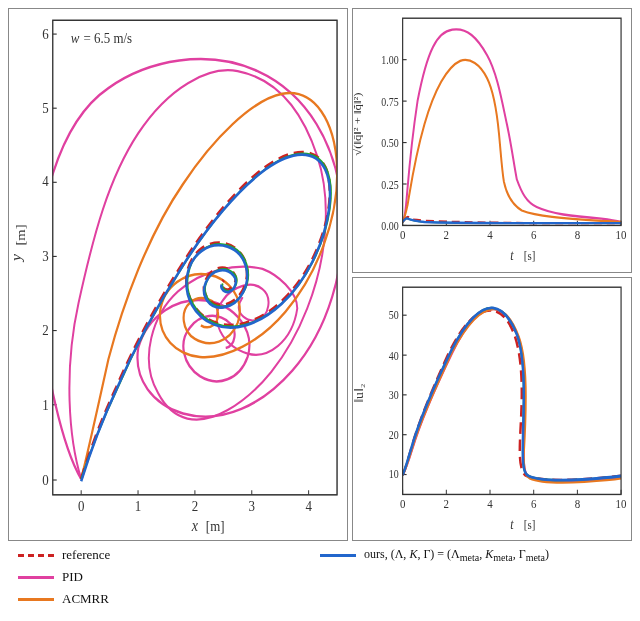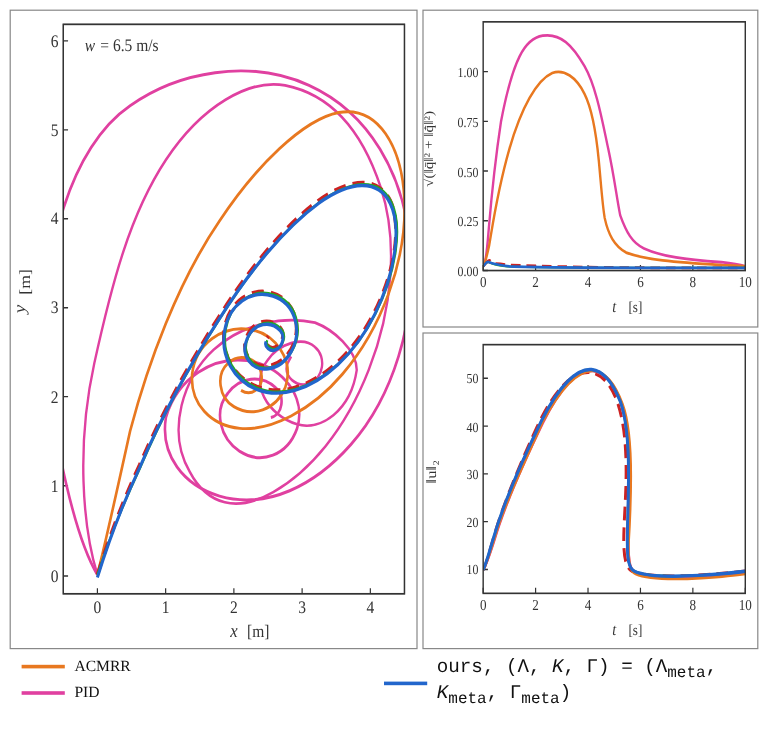--- a/index.html
+++ b/index.html
@@ -345,33 +345,37 @@
 
           <rect x="50" y="8" width="220" height="180" fill="none" stroke="#333" stroke-width="1.2"></rect>
         </svg>
       </div>
     </div>
   </div>
 
   <div class="legend-row">
     <div class="legend-col">
 
+      <div class="legend-item">
+        <div style="width:36px;height:3px;border-top:3px dashed #cc2222;flex-shrink:0;"></div>
+        <span class="legend-label">reference</span>
+      </div>
+
+      <div class="legend-item">
+        <div style="width:36px;height:3px;background:#e040a0;flex-shrink:0;"></div>
+        <span class="legend-label">PID</span>
+      </div>
 
       <div class="legend-item">
         <div style="width:36px;height:3px;background:#e87820;flex-shrink:0;"></div>
         <span class="legend-label">ACMRR</span>
       </div>
-
-      <div class="legend-item">
-        <div style="width:36px;height:3px;background:#e040a0;flex-shrink:0;"></div>
-        <span class="legend-label">PID</span>
-      </div>
     </div>
     <div class="legend-col">
 
 
       <div class="legend-item">
         <div style="width:36px;height:3px;background:#2266cc;flex-shrink:0;"></div>
-        <span class="legend-label" style="font-size:16px;font-family:Liberation Mono, monospace;">ours, (Λ, <span style="font-style:italic;">K</span>, Γ) = (Λ<sub>meta</sub>, <span style="font-style:italic;">K</span><sub>meta</sub>, Γ<sub>meta</sub>)</span>
+        <span class="legend-label" style="font-size:12px;">ours, (Λ, <span style="font-style:italic;">K</span>, Γ) = (Λ<sub>meta</sub>, <span style="font-style:italic;">K</span><sub>meta</sub>, Γ<sub>meta</sub>)</span>
       </div>
     </div>
   </div>
 </div>
 
 </body></html>

